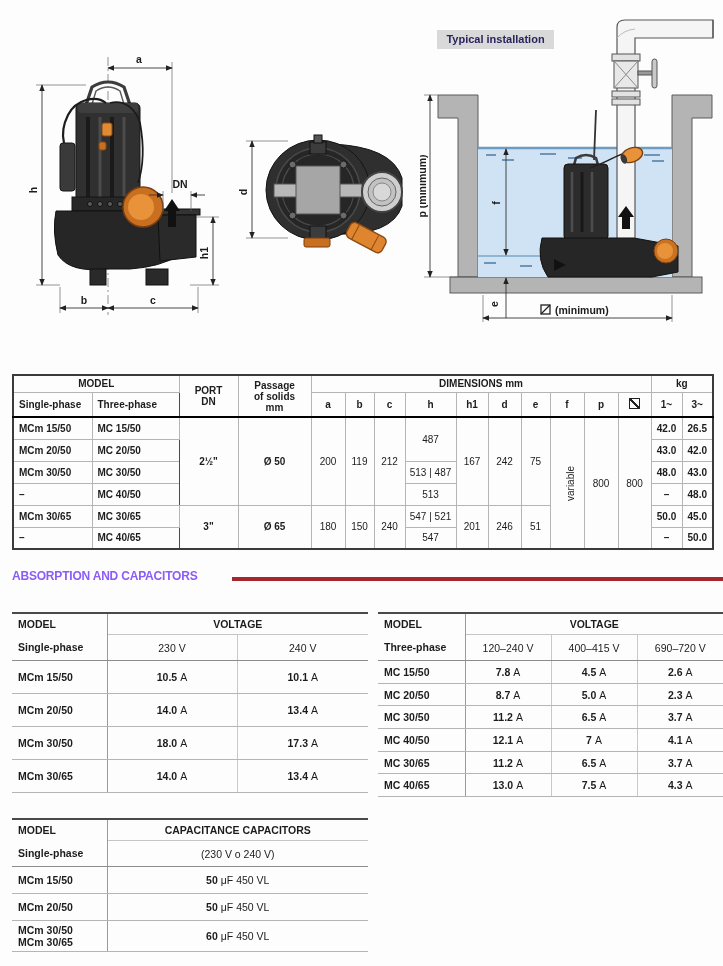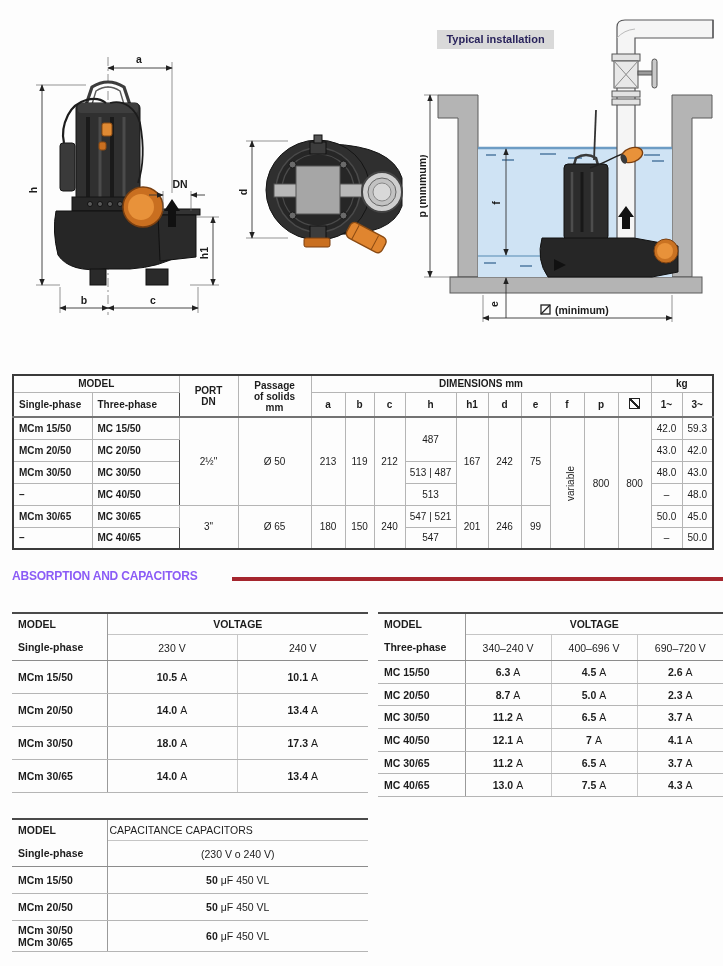--- a/index.html
+++ b/index.html
@@ -22,25 +22,25 @@
   table{border-collapse:collapse;table-layout:fixed;}
   th,td{padding:0 2px;vertical-align:middle;}
 
   
   .dimtbl{width:700px;font-size:10px;border:2px solid #3b3b3b;}
   .dimtbl th,.dimtbl td{border:1px solid #b5b5b5;text-align:center;}
   .dimtbl thead tr.hr1{height:17px;}
   .dimtbl thead tr.hr2{height:25px;}
   .dimtbl tbody tr{height:22px;}
   .dimtbl thead th{font-weight:bold;}
-  .dimtbl .hb{border-bottom:2px solid #737373;}
+  .dimtbl .hb{border-bottom:2px solid #000000;}
   .dimtbl .vd{border-left:1.6px solid #4a4a4a;}
   .dimtbl .gsep{border-top:1.6px solid #5a5a5a;}
   .dimtbl .mcell{text-align:left;padding-left:5px;font-weight:bold;}
-  .dimtbl .b{font-weight:normal;}
+  .dimtbl .b{font-weight:bold;}
   .dimtbl .rot{display:inline-block;transform:rotate(-90deg);white-space:nowrap;font-weight:normal;}
   .dimtbl .multiline div{line-height:11px;}
   .diag{display:inline-block;width:9px;height:9px;border:1.2px solid #222;vertical-align:-1px;
         background:linear-gradient(45deg,transparent 44%,#222 44%,#222 56%,transparent 56%);}
 
   
   .abstbl{font-size:10.5px;border-top:2px solid #4a4a4a;}
   .abstbl th,.abstbl td{border-bottom:1px solid #b5b5b5;}
   .abstbl tr.hr1 th{border-bottom:1px solid #c5c5c5;height:20px;}
   .abstbl tr.hr1 th.mcol{border-bottom:none;}
@@ -321,32 +321,32 @@
         <th class="hb vd">1~</th>
         <th class="hb">3~</th>
       </tr>
     </thead>
     <tbody>
       <tr>
         <td class="mcell">MCm 15/50</td>
         <td class="mcell">MC 15/50</td>
         <td rowspan="4" class="vd b">2½"</td>
         <td rowspan="4" class="vd b">Ø 50</td>
-        <td rowspan="4" class="vd">213</td>
+        <td rowspan="4" class="vd">200</td>
         <td rowspan="4">119</td>
         <td rowspan="4">212</td>
         <td rowspan="2">487</td>
         <td rowspan="4">167</td>
         <td rowspan="4">242</td>
         <td rowspan="4">75</td>
         <td rowspan="6"><span class="rot">variable</span></td>
         <td rowspan="6">800</td>
         <td rowspan="6">800</td>
         <td class="vd b">42.0</td>
-        <td class="b">59.3</td>
+        <td class="b">26.5</td>
       </tr>
       <tr>
         <td class="mcell">MCm 20/50</td>
         <td class="mcell">MC 20/50</td>
         <td class="vd b">43.0</td>
         <td class="b">42.0</td>
       </tr>
       <tr>
         <td class="mcell">MCm 30/50</td>
         <td class="mcell">MC 30/50</td>
@@ -365,21 +365,21 @@
         <td class="mcell gsep">MCm 30/65</td>
         <td class="mcell gsep">MC 30/65</td>
         <td rowspan="2" class="vd b gsep">3"</td>
         <td rowspan="2" class="vd b gsep">Ø 65</td>
         <td rowspan="2" class="vd gsep">180</td>
         <td rowspan="2" class="gsep">150</td>
         <td rowspan="2" class="gsep">240</td>
         <td class="gsep">547 | 521</td>
         <td rowspan="2" class="gsep">201</td>
         <td rowspan="2" class="gsep">246</td>
-        <td rowspan="2" class="gsep">99</td>
+        <td rowspan="2" class="gsep">51</td>
         <td class="vd b gsep">50.0</td>
         <td class="b gsep">45.0</td>
       </tr>
       <tr>
         <td class="mcell">–</td>
         <td class="mcell">MC 40/65</td>
         <td>547</td>
         <td class="vd b">–</td>
         <td class="b">50.0</td>
       </tr>
@@ -437,29 +437,29 @@
         <col style="width:86px">
         <col style="width:86px">
       </colgroup>
     <thead>
       <tr class="hr1">
         <th class="mcol">MODEL</th>
         <th colspan="3" style="text-align:center;font-weight:bold">VOLTAGE</th>
       </tr>
       <tr class="hr2">
         <th class="mcol">Three-phase</th>
-        <th class="vcol">340–240 V</th>
-        <th class="vcol">400–696 V</th>
+        <th class="vcol">120–240 V</th>
+        <th class="vcol">400–415 V</th>
         <th class="vcol">690–720 V</th>
       </tr>
     </thead>
     <tbody>
       <tr>
         <td class="mcol">MC 15/50</td>
-        <td class="vcol"><b>6.3</b><span class="unit">A</span></td>
+        <td class="vcol"><b>7.8</b><span class="unit">A</span></td>
         <td class="vcol"><b>4.5</b><span class="unit">A</span></td>
         <td class="vcol"><b>2.6</b><span class="unit">A</span></td>
       </tr>
       <tr>
         <td class="mcol">MC 20/50</td>
         <td class="vcol"><b>8.7</b><span class="unit">A</span></td>
         <td class="vcol"><b>5.0</b><span class="unit">A</span></td>
         <td class="vcol"><b>2.3</b><span class="unit">A</span></td>
       </tr>
       <tr>
@@ -490,21 +490,21 @@
   </table>
 
   <table class="abstbl captbl abs" style="left:12px;top:818px">
     <colgroup>
         <col style="width:95px">
         <col style="width:261px">
       </colgroup>
     <thead>
       <tr class="hr1">
         <th class="mcol">MODEL</th>
-        <th style="text-align:left;font-weight:normal">CAPACITANCE CAPACITORS</th>
+        <th style="text-align:center;font-weight:bold">CAPACITANCE CAPACITORS</th>
       </tr>
       <tr class="hr2">
         <th class="mcol">Single-phase</th>
         <th class="vcol" style="font-weight:normal">(230 V o 240 V)</th>
       </tr>
     </thead>
     <tbody>
       <tr>
         <td class="mcol">MCm 15/50</td>
         <td class="vcol"><b>50</b><span class="unit">μF 450 VL</span></td>

